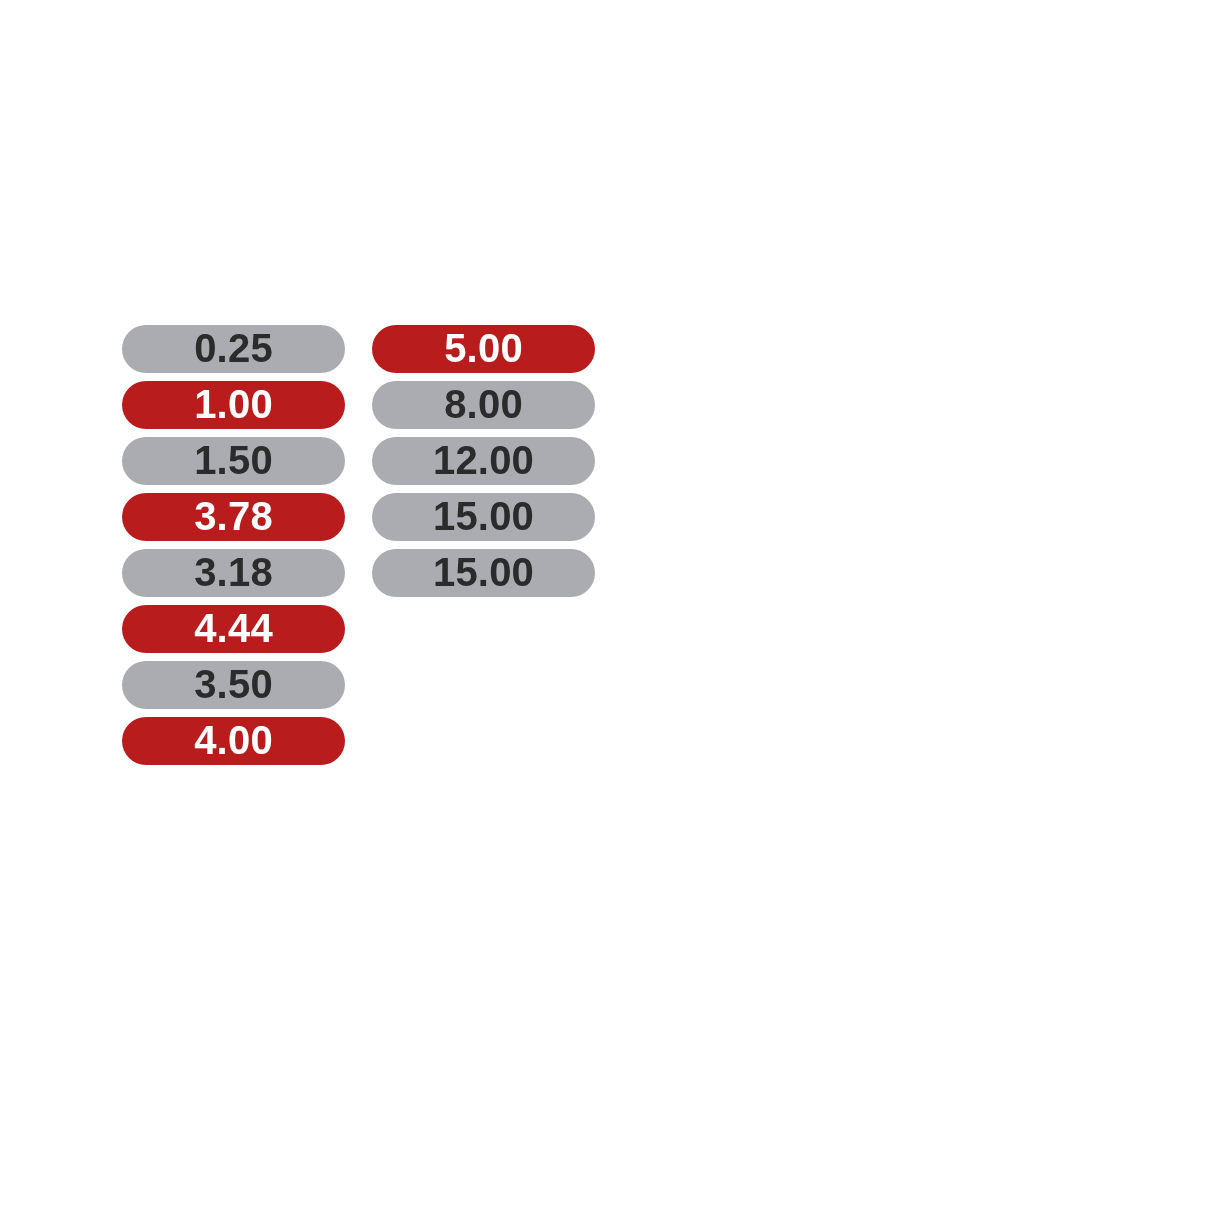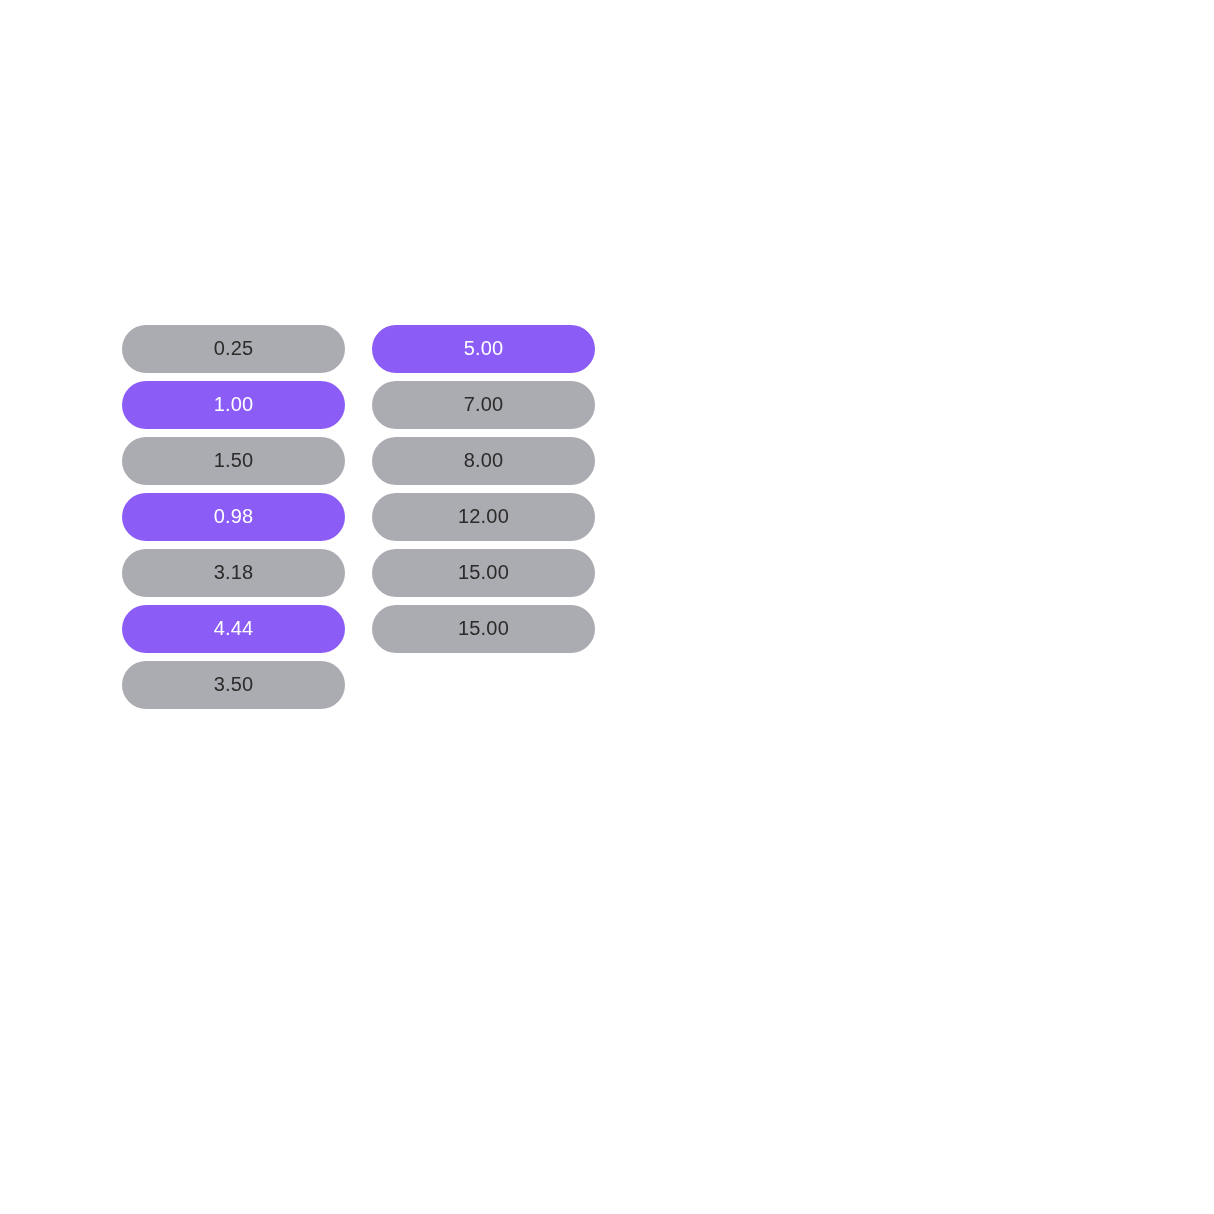--- a/index.html
+++ b/index.html
@@ -36,75 +36,75 @@
     border-radius: 24px;
     display: flex;
     align-items: center;
     justify-content: center;
     box-sizing: border-box;
     user-select: none;
     cursor: pointer;
   }
 
   .pill .pill-label {
-    font-size: 20px;
-    font-weight: 400;
+    font-size: 40px;
+    font-weight: 700;
     letter-spacing: 0.2px;
     line-height: 1;
     display: block;
     transform: translateY(-1px);
   }
 
   .pill.state-default {
     background: #ababb2;
   }
   .pill.state-default .pill-label {
     color: #2b2b2b;
   }
 
   .pill.state-selected {
-    background: #8b5cf6;
+    background: #b91c1c;
   }
   .pill.state-selected .pill-label {
     color: #ffffff;
   }
 </style>
 </head>
 <body>
 
 <div id="pill-board">
     <div class="pill-column">
       <div class="pill state-default" aria-pressed="false">
         <span class="pill-label">0.25</span>
       </div>
       <div class="pill state-selected" aria-pressed="true">
         <span class="pill-label">1.00</span>
       </div>
       <div class="pill state-default" aria-pressed="false">
         <span class="pill-label">1.50</span>
       </div>
       <div class="pill state-selected" aria-pressed="true">
-        <span class="pill-label">0.98</span>
+        <span class="pill-label">3.78</span>
       </div>
       <div class="pill state-default" aria-pressed="false">
         <span class="pill-label">3.18</span>
       </div>
       <div class="pill state-selected" aria-pressed="true">
         <span class="pill-label">4.44</span>
       </div>
       <div class="pill state-default" aria-pressed="false">
         <span class="pill-label">3.50</span>
       </div>
+      <div class="pill state-selected" aria-pressed="true">
+        <span class="pill-label">4.00</span>
+      </div>
     </div>
     <div class="pill-column">
       <div class="pill state-selected" aria-pressed="true">
         <span class="pill-label">5.00</span>
-      </div>
-      <div class="pill state-default" aria-pressed="false">
-        <span class="pill-label">7.00</span>
       </div>
       <div class="pill state-default" aria-pressed="false">
         <span class="pill-label">8.00</span>
       </div>
       <div class="pill state-default" aria-pressed="false">
         <span class="pill-label">12.00</span>
       </div>
       <div class="pill state-default" aria-pressed="false">
         <span class="pill-label">15.00</span>
       </div>

